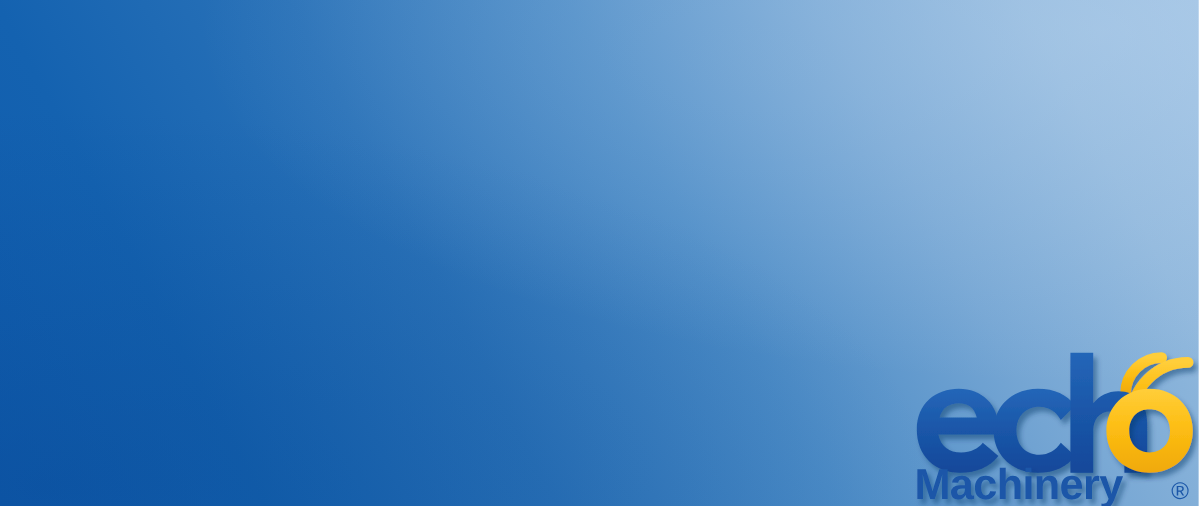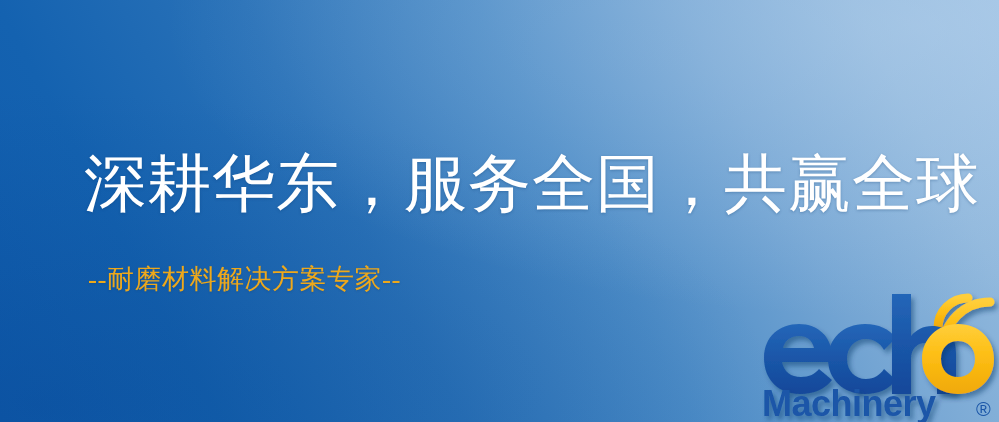--- a/index.html
+++ b/index.html
@@ -80,23 +80,21 @@
   .logo svg { display:block; width: 255px; height: 130px; }
 </style>
 </head>
 <body>
 
 <div id="banner">
 
   <div class="bg"></div>
   <div class="bg-overlay"></div>
 
-  <h1 class="headline">深耕华东，服务全国，共赢全球</h1>
 
-  <p class="subtitle">--耐磨材料解决方案专家--</p>
 
   <div class="logo">
     <svg viewBox="0 0 255 130" xmlns="http://www.w3.org/2000/svg" aria-hidden="true">
       <defs>
         <filter id="dshadow" x="-20%" y="-20%" width="150%" height="160%">
           <feDropShadow dx="3" dy="4" stdDeviation="2.4" flood-color="#0d3566" flood-opacity="0.45"></feDropShadow>
         </filter>
         <linearGradient id="goldgrad" x1="0" y1="0" x2="0" y2="1">
           <stop offset="0%" stop-color="#ffce3a"></stop>
           <stop offset="45%" stop-color="#fdbe14"></stop>

